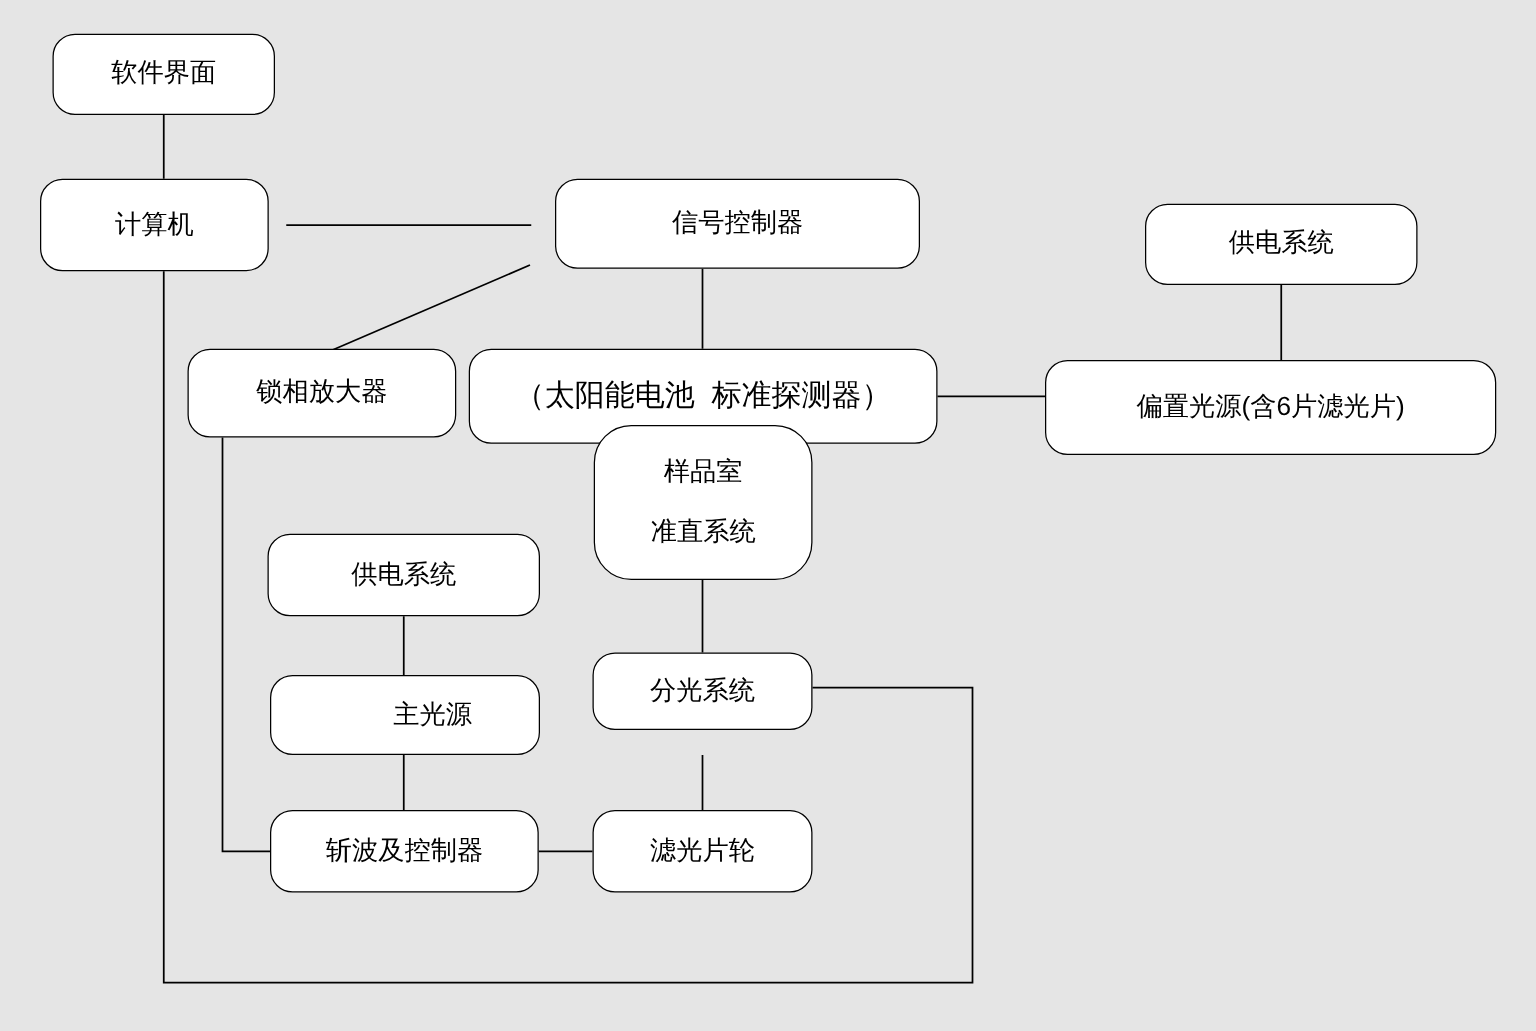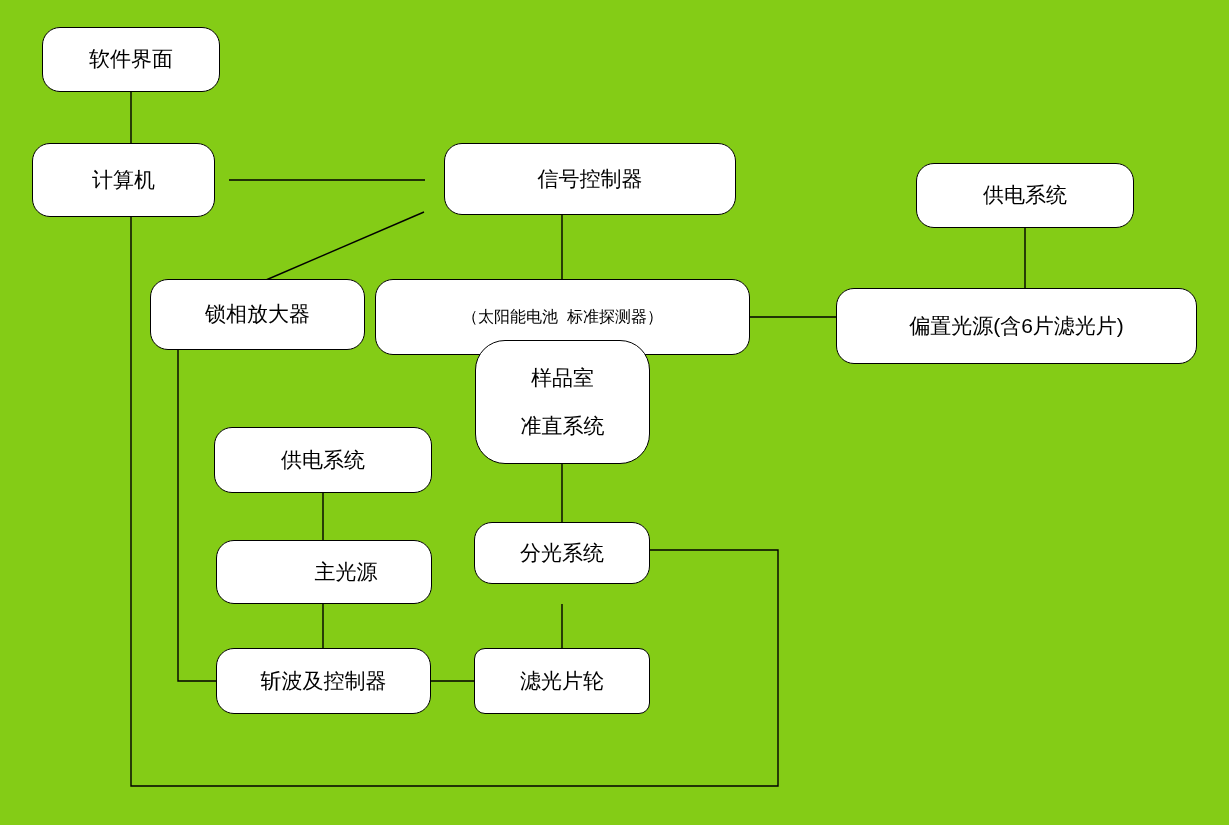--- a/index.html
+++ b/index.html
@@ -7,21 +7,21 @@
     padding: 0;
     background: #ffffff;
   }
   body {
     font-family: "Liberation Sans", "DejaVu Sans", sans-serif;
   }
   #canvas {
     position: relative;
     width: 1229px;
     height: 825px;
-    background: #84cc16;
+    background: #e5e5e5;
     overflow: hidden;
   }
   #edges {
     position: absolute;
     left: 0;
     top: 0;
     width: 1229px;
     height: 825px;
   }
   .node {
@@ -45,21 +45,21 @@
     display: flex;
     flex-direction: column;
     align-items: center;
     justify-content: center;
     gap: 22px;
   }
   .node-line {
     display: block;
   }
   .small-text {
-    font-size: 16px;
+    font-size: 24px;
   }
 </style>
 </head>
 <body>
 
 <div id="canvas">
 
   <svg id="edges" viewBox="0 0 1229 825" xmlns="http://www.w3.org/2000/svg">
     <g stroke="#000000" stroke-width="1.4" fill="none">
 
@@ -137,17 +137,17 @@
   </div>
 
   <div class="node" style="left:216px; top:648px; width:215px; height:66px;">
     <span>斩波及控制器</span>
   </div>
 
   <div class="node" style="left:474px; top:522px; width:176px; height:62px;">
     <span>分光系统</span>
   </div>
 
-  <div class="node" style="left:474px; top:648px; width:176px; height:66px;border-radius:11px;">
+  <div class="node" style="left:474px; top:648px; width:176px; height:66px;">
     <span>滤光片轮</span>
   </div>
 
 </div>
 
 </body></html>

